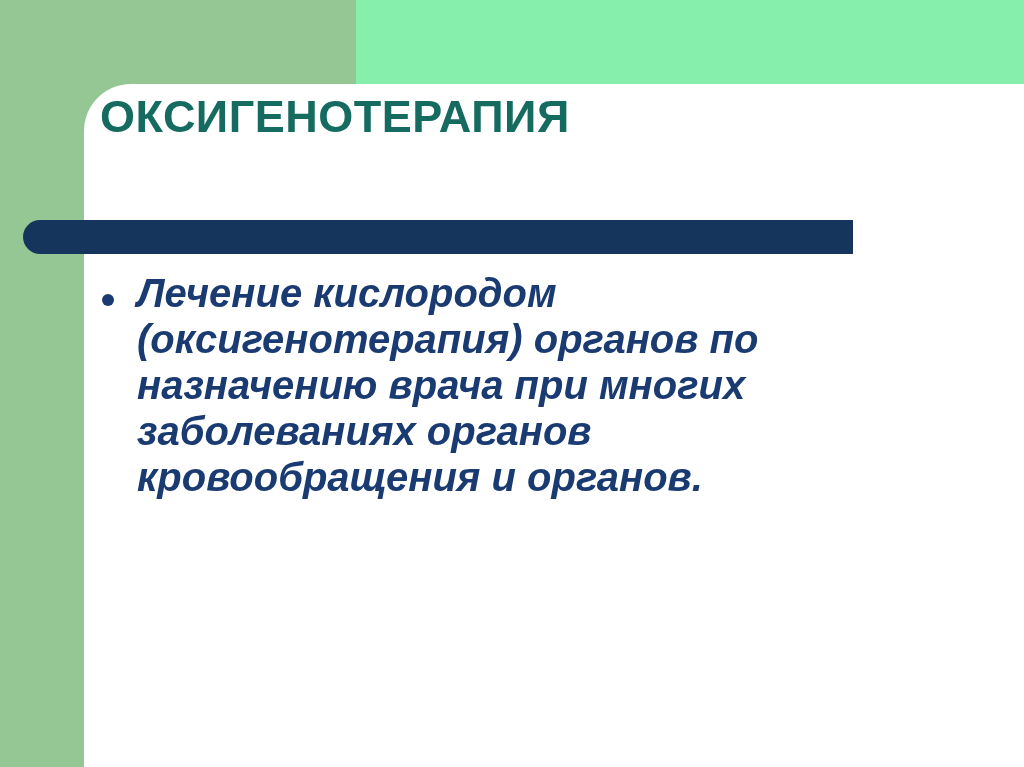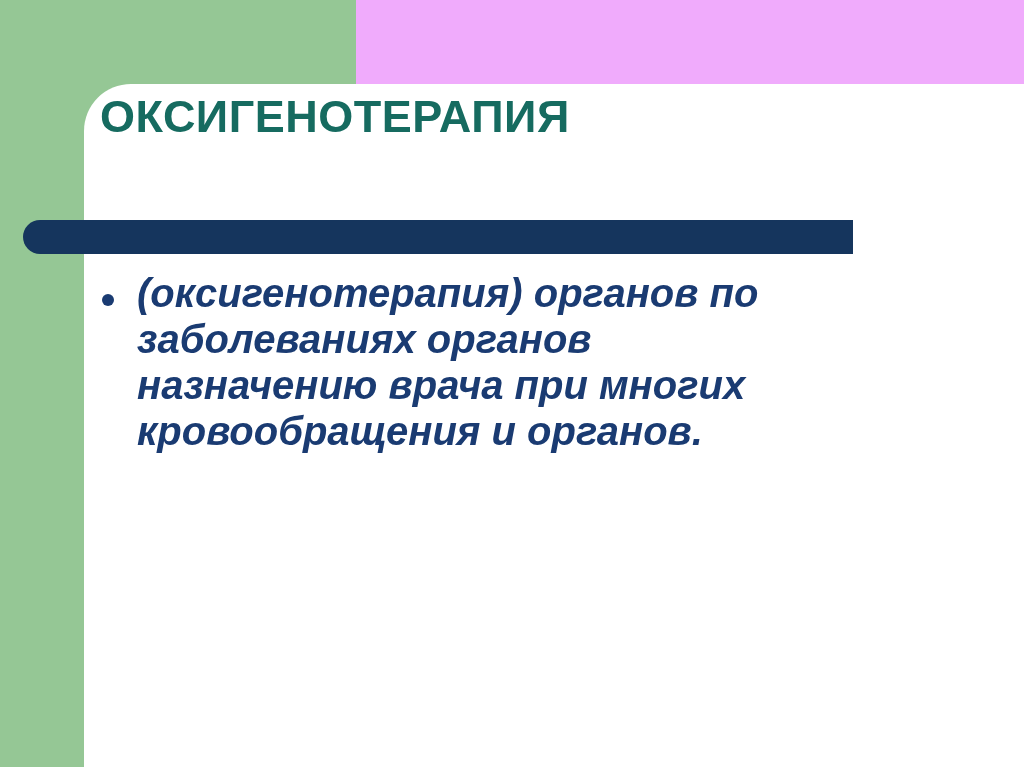--- a/index.html
+++ b/index.html
@@ -1,21 +1,21 @@
 <!DOCTYPE html>
 <html><head>
 <meta charset="utf-8">
 <style>
   html, body { margin: 0; padding: 0; background: #ffffff; }
   .slide {
     position: relative;
     width: 1024px;
     height: 767px;
     overflow: hidden;
-    background: #f0abfc;
+    background: #86efac;
     font-family: "Liberation Sans", sans-serif;
   }
   
   .green-top    { position: absolute; left: 0; top: 0; width: 356px; height: 84px; background: #95C795; }
   .green-left   { position: absolute; left: 0; top: 0; width: 84px; height: 767px; background: #95C795; }
   .green-corner { position: absolute; left: 84px; top: 84px; width: 64px; height: 64px; background: #95C795; }
   
   .panel {
     position: absolute;
     left: 84px; top: 84px;
@@ -75,21 +75,22 @@
   <div class="panel" style="background-color: rgb(255, 255, 255);"></div>
 
   <div class="title" style="color: rgb(22, 107, 96);">ОКСИГЕНОТЕРАПИЯ</div>
 
   <div class="divider-bar" style="background-color: rgb(21, 53, 93);"></div>
 
   <div class="bullet-list">
     <div class="bullet-item">
       <span class="bullet-dot" style="background-color: rgb(26, 59, 114);"></span>
       <div class="bullet-text" style="color: rgb(26, 59, 114);">
+        <div class="line">Лечение кислородом</div>
         <div class="line">(оксигенотерапия) органов по</div>
+        <div class="line">назначению врача при многих</div>
         <div class="line">заболеваниях органов</div>
-        <div class="line">назначению врача при многих</div>
         <div class="line">кровообращения и органов.</div>
       </div>
     </div>
   </div>
 
 </div>
 
 </body></html>

